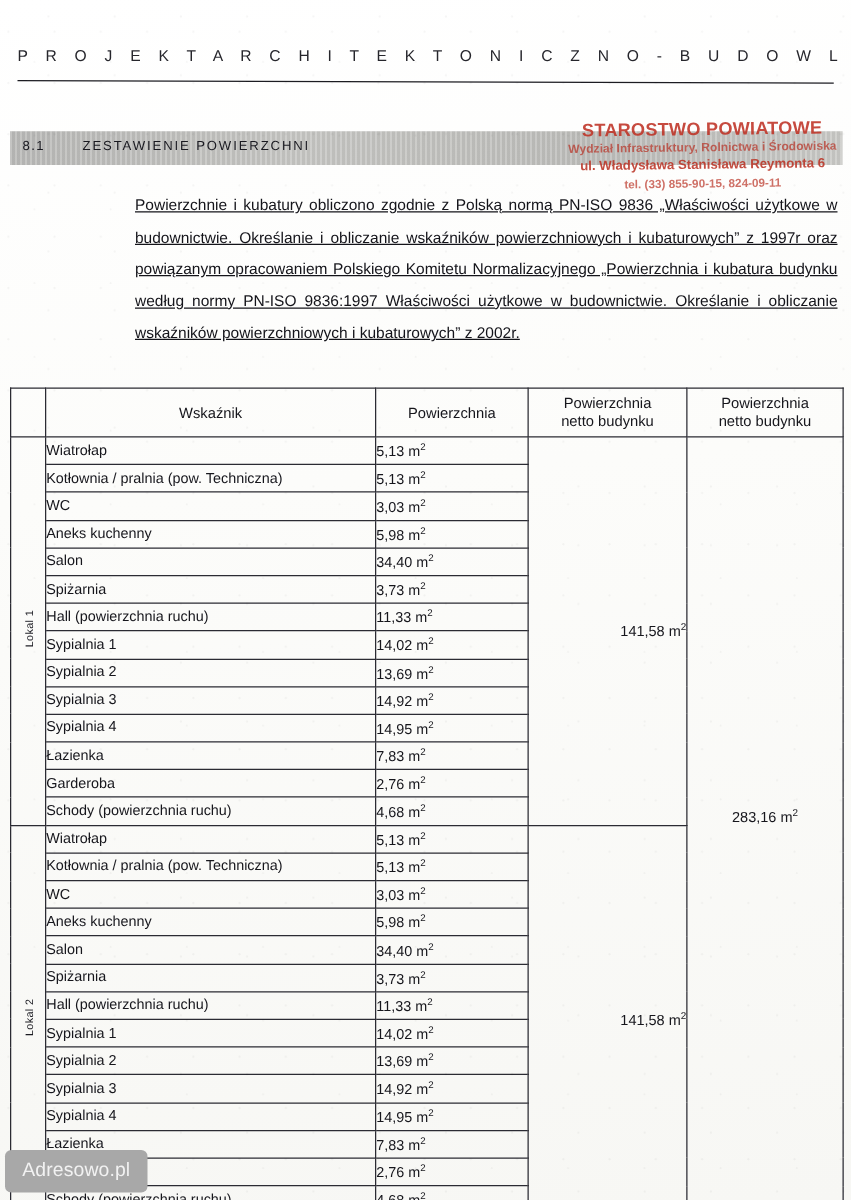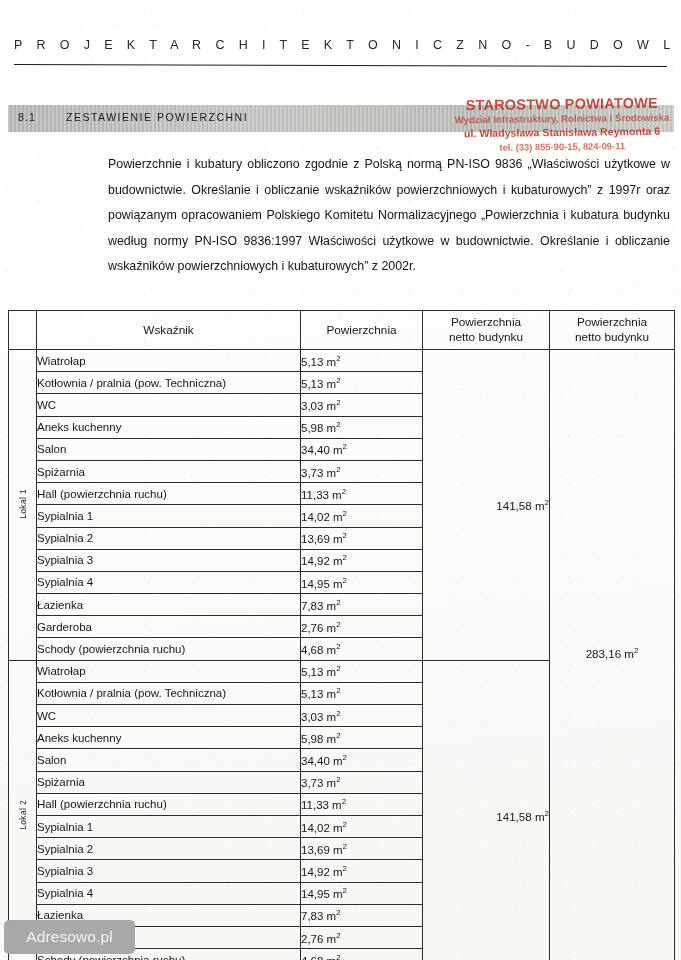--- a/index.html
+++ b/index.html
@@ -148,21 +148,21 @@
     left: 108px;
     top: 152px;
     width: 562px;
     font-size: 12.4px;
     line-height: 25.5px;
     text-align: justify;
     text-align-last: left;
     color: #14141a;
     z-index: 4;
   }
-  .body-text p { margin: 0; }
+  .body-text p { margin: 0; text-decoration: underline; }
 
   
   .area-table-wrap {
     position: absolute;
     left: 8px;
     top: 310px;
     width: 666px;
     z-index: 4;
   }
   table.area-table {
@@ -235,21 +235,21 @@
     white-space: nowrap;
     display: inline-block;
   }
   sup.unit { font-size: 0.68em; vertical-align: super; }
 
   
   .watermark {
     position: absolute;
     left: 4px;
     top: 920px;
-    width: 131px;
+    width: 114px;
     height: 34px;
     background: #a8a8a8;
     border-radius: 5px;
     z-index: 9;
     display: flex;
     align-items: center;
     justify-content: center;
   }
   .watermark-text {
     color: #f2f2f2;

